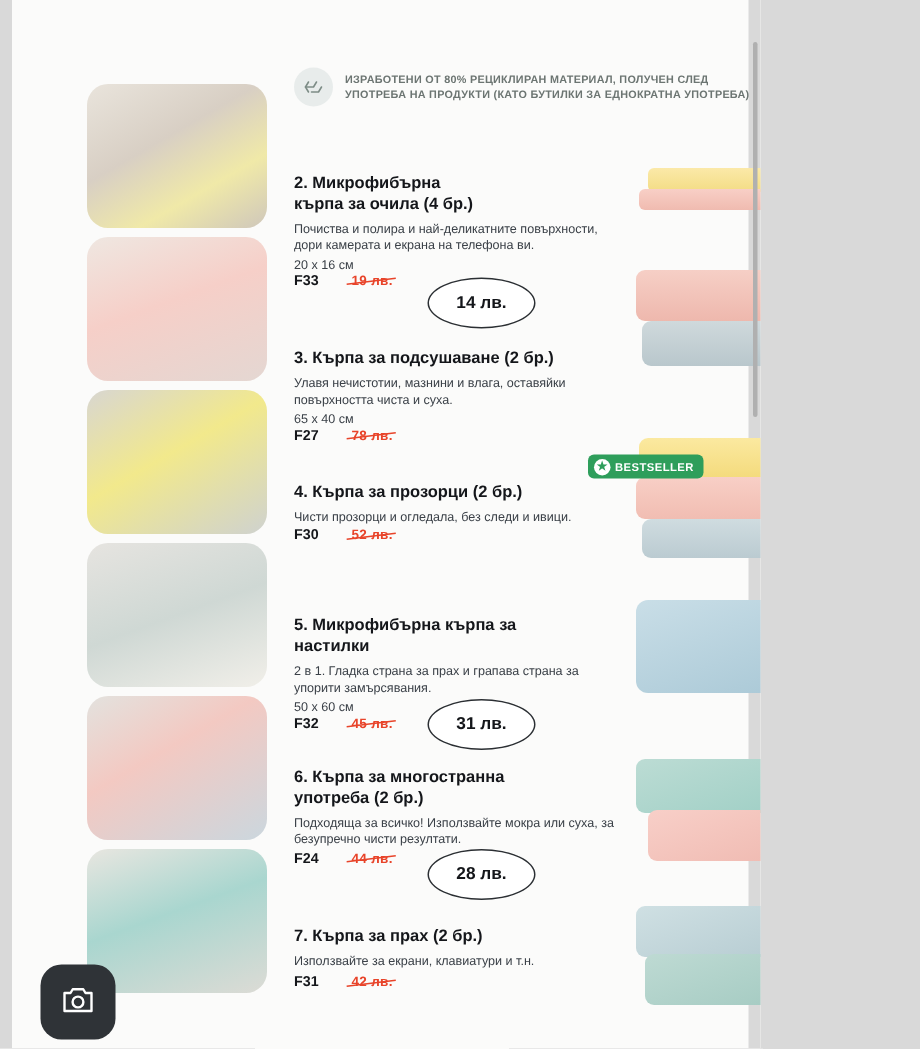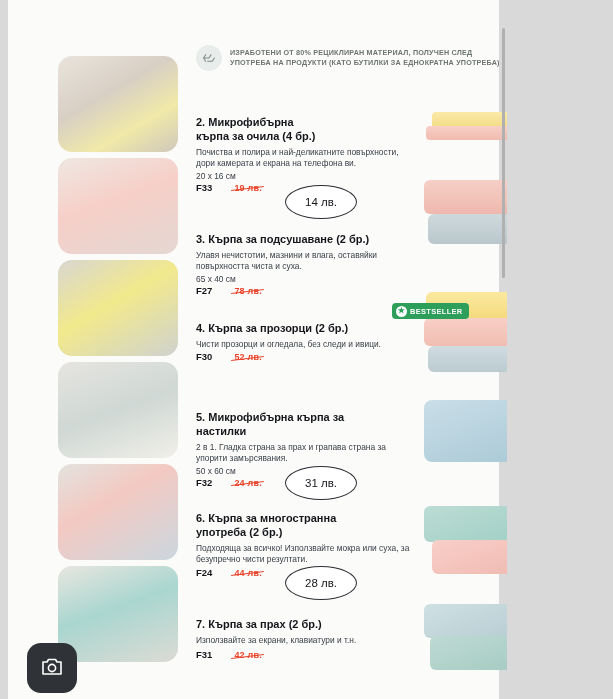--- a/index.html
+++ b/index.html
@@ -76,21 +76,21 @@
     transform: rotate(-7deg);
   }
   
   .bubble {
     position: absolute;
     width: 72px; height: 34px;
     border: 1.3px solid #2b2f33;
     border-radius: 50%;
     background: #ffffff;
     display: flex; align-items: center; justify-content: center;
-    font-size: 11.5px; font-weight: normal; color: #14161a;
+    font-size: 11.5px; font-weight: bold; color: #14161a;
   }
 
   
   .pimg {
     position: absolute;
     left: 424px; width: 116px;
   }
 
   
   .iconcol {
@@ -257,21 +257,21 @@
     </div>
   </div>
 
   <div class="prod" style="top:411px">
     <h3><span>5. Микрофибърна кърпа за</span><br>
         <span>настилки</span></h3>
     <p>2 в 1. Гладка страна за прах и грапава страна за упорити замърсявания.</p>
     <div class="dims">50 x 60 см</div>
     <div class="priceline">
       <span class="artno">F32</span>
-      <span class="oldprice">24 лв.</span>
+      <span class="oldprice">45 лв.</span>
     </div>
   </div>
   <div class="bubble" style="left:285px;top:466px">31 лв.</div>
 
   <div class="prod" style="top:512px">
     <h3><span>6. Кърпа за многостранна</span><br>
         <span>употреба (2 бр.)</span></h3>
     <p>Подходяща за всичко! Използвайте мокра или суха, за безупречно чисти резултати.</p>
     <div class="priceline">
       <span class="artno">F24</span>

